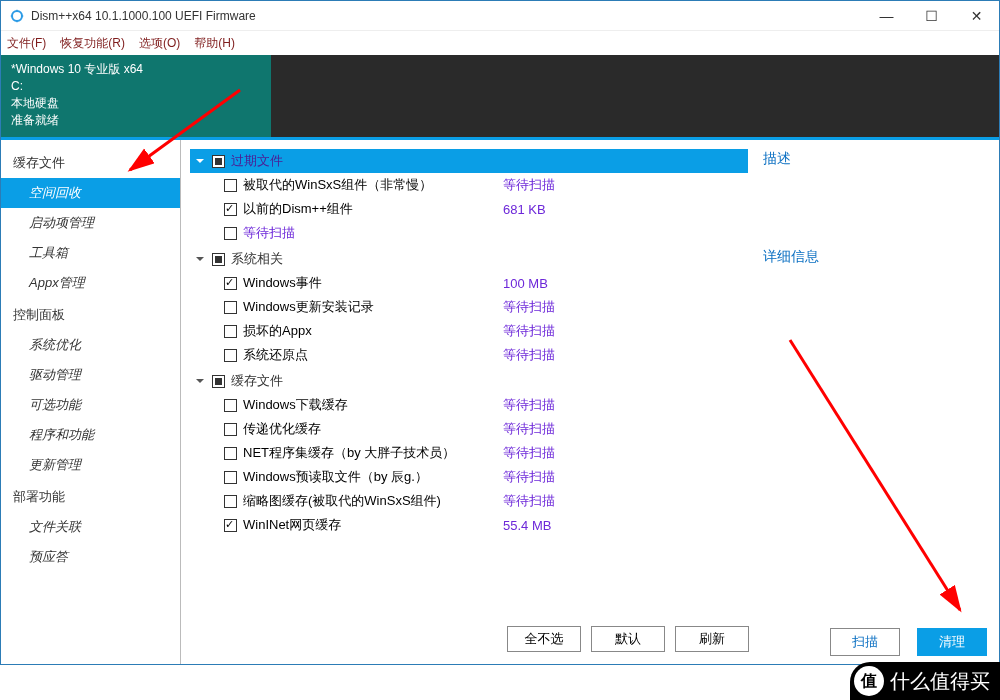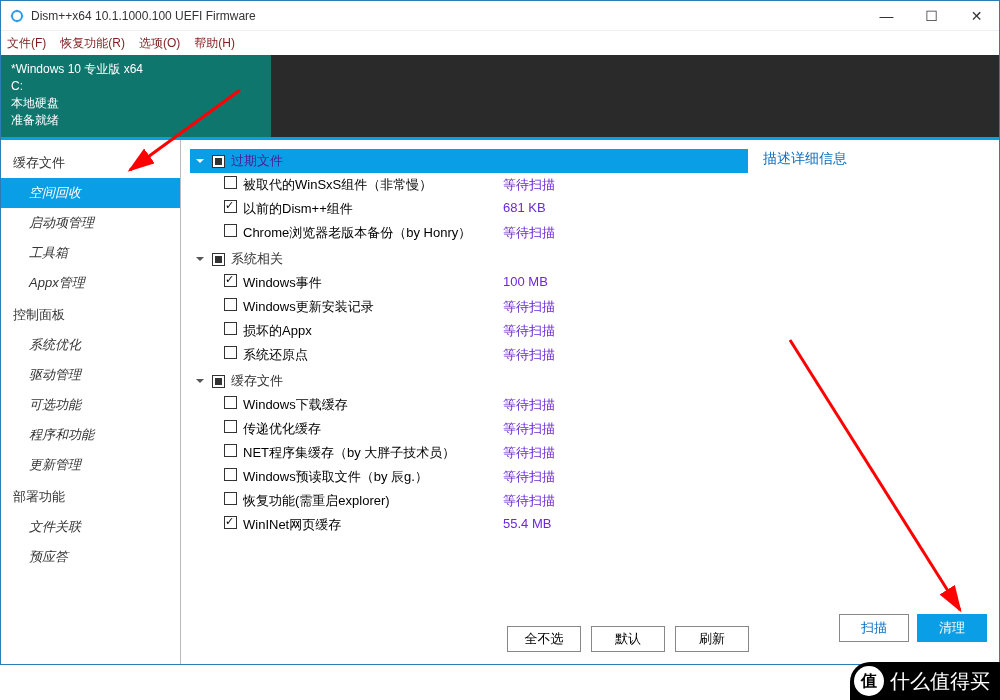--- a/index.html
+++ b/index.html
@@ -27,28 +27,28 @@
 .tree::-webkit-scrollbar-thumb { background: #c1c1c1; border: 1px solid #a8a8a8; }
 .group { margin-bottom: 2px; }
 .grouphdr { display: flex; align-items: center; padding: 3px 4px; background: #0a9ee6; color: #4c1d95; }
 .grouphdr.plain { background: transparent; color: #333; }
 .expander { width: 12px; height: 12px; margin-right: 6px; display: inline-flex; align-items: center; justify-content: center; }
 .expander svg { width: 10px; height: 10px; }
 .cbx { width: 13px; height: 13px; border: 1px solid #333; margin-right: 6px; display: inline-flex; align-items: center; justify-content: center; background: #fff; position: relative; }
 .cbx.partial::after { content: ""; width: 7px; height: 7px; background: #333; display: block; }
 .cbx.checked::after { content: "✓"; font-size: 11px; line-height: 11px; color: #000; position: absolute; top: -1px; left: 0px; }
 .grouphdr .cbx { border-color: #333; }
-.row { display: flex; padding: 3px 4px 3px 34px; }
+.row { display: flex; align-items: center; padding: 3px 4px 3px 34px; }
 .row .label { flex: 0 0 260px; white-space: nowrap; overflow: hidden; }
 .row .status { color: #6d28d9; }
 .btnrow { display: flex; gap: 10px; padding: 8px 0 4px 6px; justify-content: flex-end; }
 .btn { min-width: 74px; height: 26px; border: 1px solid #888; background: #fff; font-size: 13px; display: inline-flex; align-items: center; justify-content: center; padding: 0 12px; }
-.rightpane { width: 250px; padding: 10px 14px; font-size: 14px; color: #0a6fc2; position: relative; display: flex; flex-direction: row; }
+.rightpane { width: 250px; padding: 10px 14px; font-size: 14px; color: #0a6fc2; position: relative; display: flex; flex-direction: column; }
 .rightpane .sectlabel { margin-bottom: 80px; }
-.actionbtns { position: absolute; bottom: 22px; right: 12px; display: flex; gap: 8px; padding-left: 27px; }
+.actionbtns { position: absolute; bottom: 8px; right: 12px; display: flex; gap: 17px; padding-left: 27px; }
 .abtn { min-width: 70px; height: 28px; border: 1px solid #888; display: inline-flex; align-items: center; justify-content: center; font-size: 13px; }
 .abtn.primary { background: #0a9ee6; color: #fff; border-color: #0a9ee6; }
 .arrow { position: absolute; pointer-events: none; }
 .watermark { position: absolute; right: 0; bottom: 0; display: flex; align-items: center; background: #000; color: #fff; font-size: 20px; padding: 4px 10px 4px 4px; border-radius: 20px 0 0 0; }
 .watermark .circ { width: 30px; height: 30px; border-radius: 50%; background: #fff; color: #000; display: flex; align-items: center; justify-content: center; font-weight: bold; margin-right: 6px; font-size: 16px; }
 </style>
 </head>
 <body>
 
 <div class="window">
@@ -121,21 +121,20 @@
                 <span class="label">被取代的WinSxS组件（非常慢）</span>
                 <span class="status">等待扫描</span>
               </div>
               <div class="row">
                 <span class="cbx checked"></span>
                 <span class="label">以前的Dism++组件</span>
                 <span class="status">681 KB</span>
               </div>
               <div class="row">
                 <span class="cbx"></span>
-                <span class="label">Chrome浏览器老版本备份（by Honry）</span>
                 <span class="status">等待扫描</span>
               </div>
             </div>
             <div class="group">
               <div class="grouphdr plain">
                 <span class="expander">
                   <svg viewBox="0 0 10 10">
                     <path d="M1 3 L5 7 L9 3 Z" fill="#555"></path>
                   </svg>
                 </span>
@@ -188,21 +187,21 @@
                 <span class="label">NET程序集缓存（by 大胖子技术员）</span>
                 <span class="status">等待扫描</span>
               </div>
               <div class="row">
                 <span class="cbx"></span>
                 <span class="label">Windows预读取文件（by 辰g.）</span>
                 <span class="status">等待扫描</span>
               </div>
               <div class="row">
                 <span class="cbx"></span>
-                <span class="label">恢复功能(需重启explorer)</span>
+                <span class="label">缩略图缓存(被取代的WinSxS组件)</span>
                 <span class="status">等待扫描</span>
               </div>
               <div class="row">
                 <span class="cbx checked"></span>
                 <span class="label">WinINet网页缓存</span>
                 <span class="status">55.4 MB</span>
               </div>
             </div>
           </div>
         <div class="btnrow">

